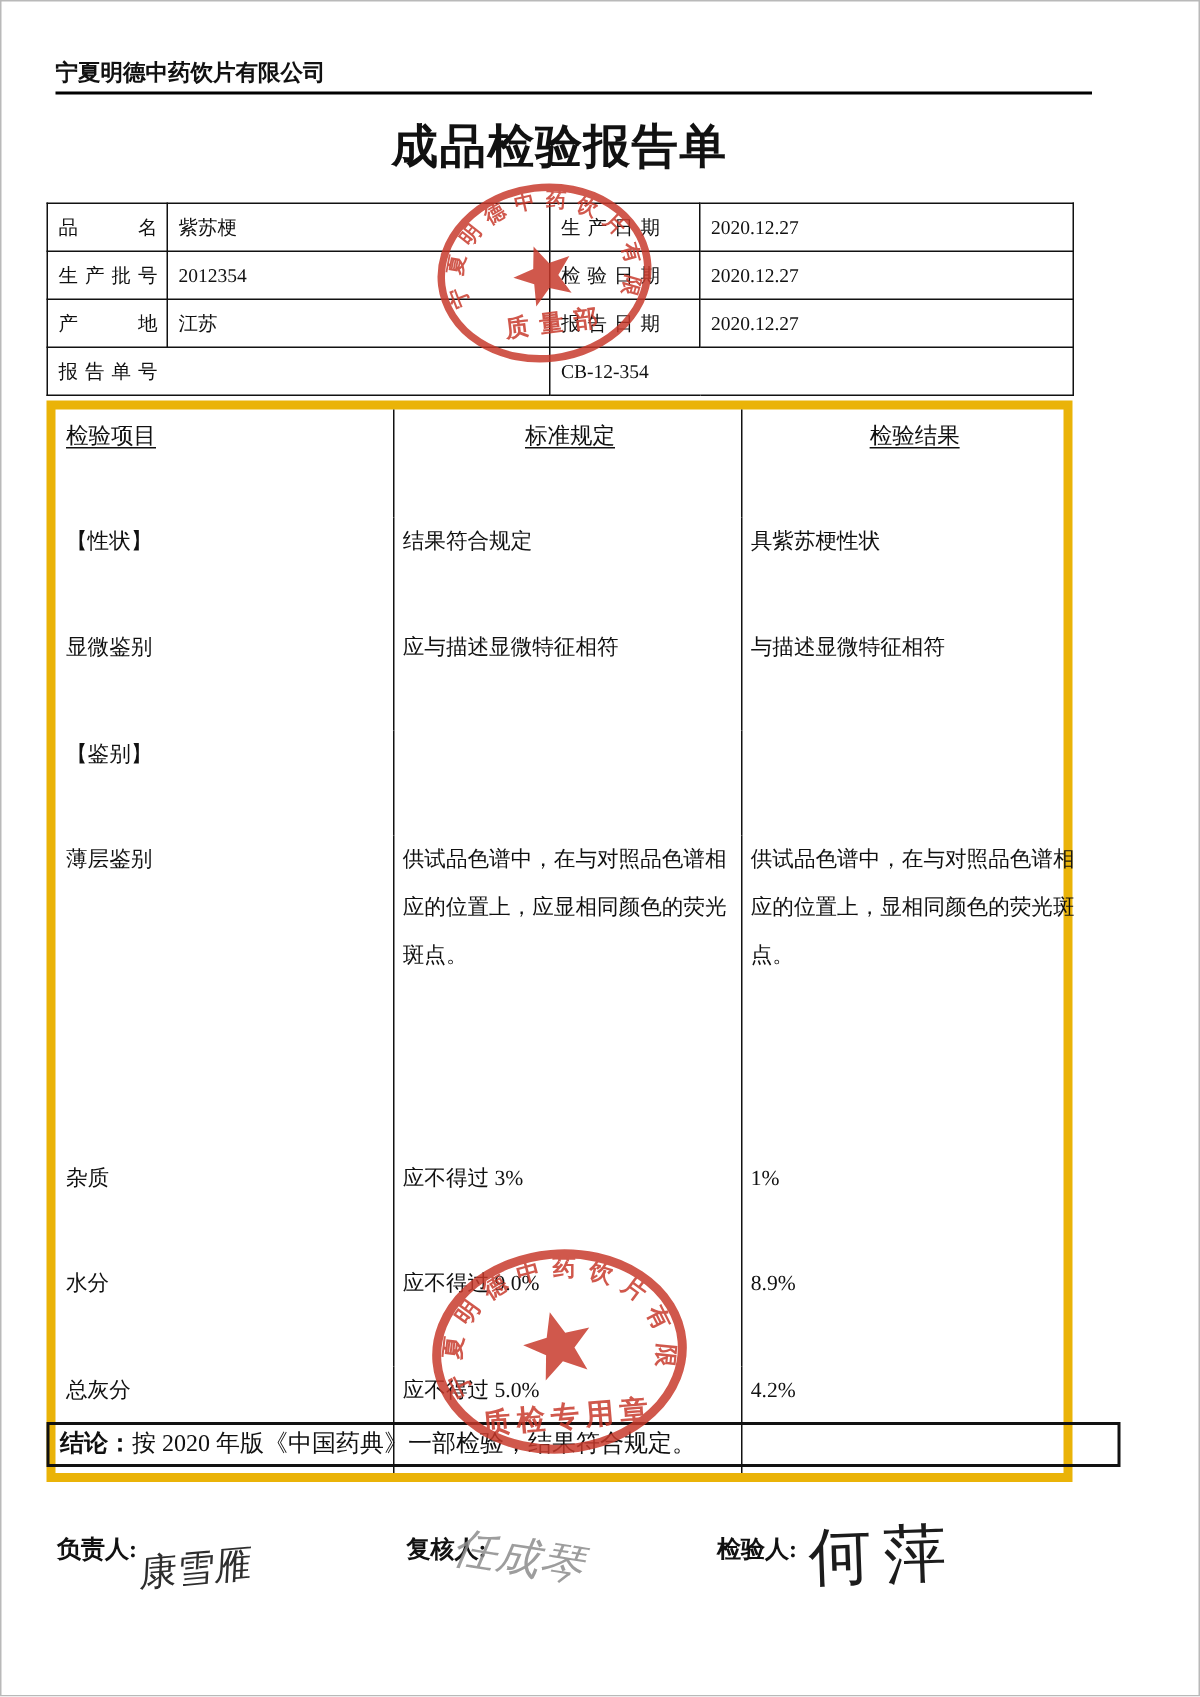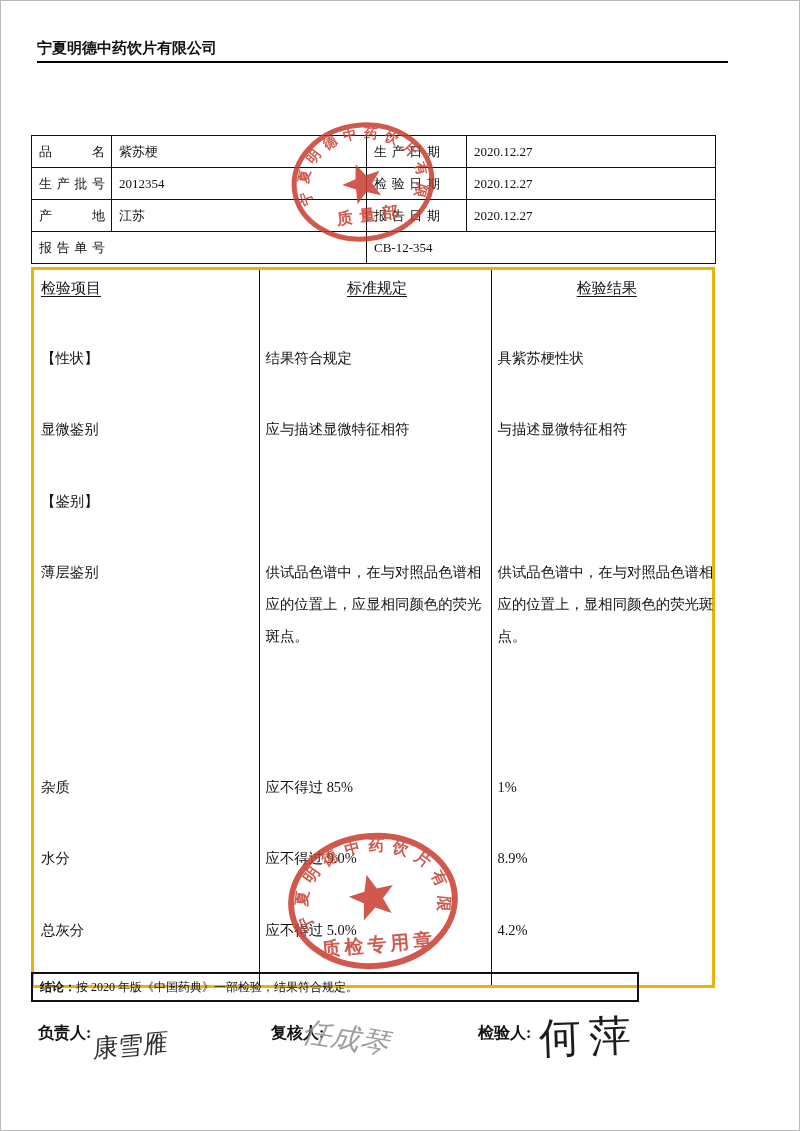--- a/index.html
+++ b/index.html
@@ -15,33 +15,33 @@
   .doc-title{position:absolute;top:76px;left:30px;width:684px;text-align:center;
        font-size:31px;font-weight:bold;letter-spacing:1px;}
   
   .info{position:absolute;top:134px;left:30px;width:684px;border-collapse:collapse;
         table-layout:fixed;font-size:13px;}
   .info td{border:1.6px solid #111;height:31px;padding:0 4px 0 7px;line-height:31px;
         white-space:nowrap;overflow:hidden;}
   .info .lbl{display:inline-block;width:66px;text-align-last:justify;text-align:justify;}
   
   .insp-wrap{position:absolute;top:266px;left:30px;width:684px;height:721px;
-        border:3px solid #eab308;box-sizing:border-box;}
+        border:6px solid #eab308;box-sizing:border-box;}
   .insp{width:100%;height:100%;border-collapse:collapse;table-layout:fixed;}
   .insp td{border-left:1.6px solid #111;vertical-align:top;padding:0 2px 0 6px;
         font-size:14.4px;line-height:32px;}
   .insp td:first-child{border-left:none;padding-left:7px;}
   .insp .head td{height:62px;padding-top:10px;line-height:17px;font-size:15px;}
   .insp .c{text-align:center;}
   .u{text-decoration:underline;text-underline-offset:3px;}
   .insp .fill td{height:auto;}
   
-  .concl{position:absolute;top:971px;left:30px;width:608px;height:30px;
+  .concl{position:absolute;top:947px;left:30px;width:716px;height:30px;
         border:2px solid #111;box-sizing:border-box;line-height:26px;
-        font-size:12px;padding-left:7px;}
+        font-size:16px;padding-left:7px;}
   .concl b{font-weight:bold;}
   .signs{position:absolute;top:1022px;left:30px;width:684px;font-size:16px;font-weight:600;}
   .signs span{position:absolute;white-space:nowrap;}
   .sig-label-1{left:7px;}  .sig-label-2{left:240px;}  .sig-label-3{left:447px;}
   .hand{position:absolute;font-family:"DejaVu Sans","Liberation Sans",sans-serif;
         white-space:nowrap;pointer-events:none;}
   .hand1{left:92px;top:1028px;font-size:25px;color:#2e2e2e;
         transform:rotate(-5deg) skewX(-8deg);}
   .hand2{left:303px;top:1018px;font-size:29px;color:#8d8d8d;opacity:.85;
         transform:rotate(9deg) skewX(-14deg);}
@@ -56,20 +56,21 @@
 </head>
 <body>
 
 <div class="page">
 
   <div class="hdr">
     <span>宁夏明德中药饮片有限公司</span>
   </div>
   <div class="hdr-rule"></div>
 
+  <div class="doc-title">成品检验报告单</div>
 
   <table class="info">
     <colgroup>
         <col style="width:80px">
         <col style="width:255px">
         <col style="width:100px">
         <col style="width:249px">
       </colgroup>
     <tbody>
         <tr>
@@ -125,21 +126,21 @@
         <td></td>
         <td></td>
       </tr>
       <tr>
         <td>薄层鉴别</td>
         <td>供试品色谱中，在与对照品色谱相应的位置上，应显相同颜色的荧光斑点。</td>
         <td>供试品色谱中，在与对照品色谱相应的位置上，显相同颜色的荧光斑点。</td>
       </tr>
       <tr>
         <td>杂质</td>
-        <td>应不得过 85%</td>
+        <td>应不得过 3%</td>
         <td>1%</td>
       </tr>
       <tr>
         <td>水分</td>
         <td>应不得过 9.0%</td>
         <td>8.9%</td>
       </tr>
       <tr>
         <td>总灰分</td>
         <td>应不得过 5.0%</td>

